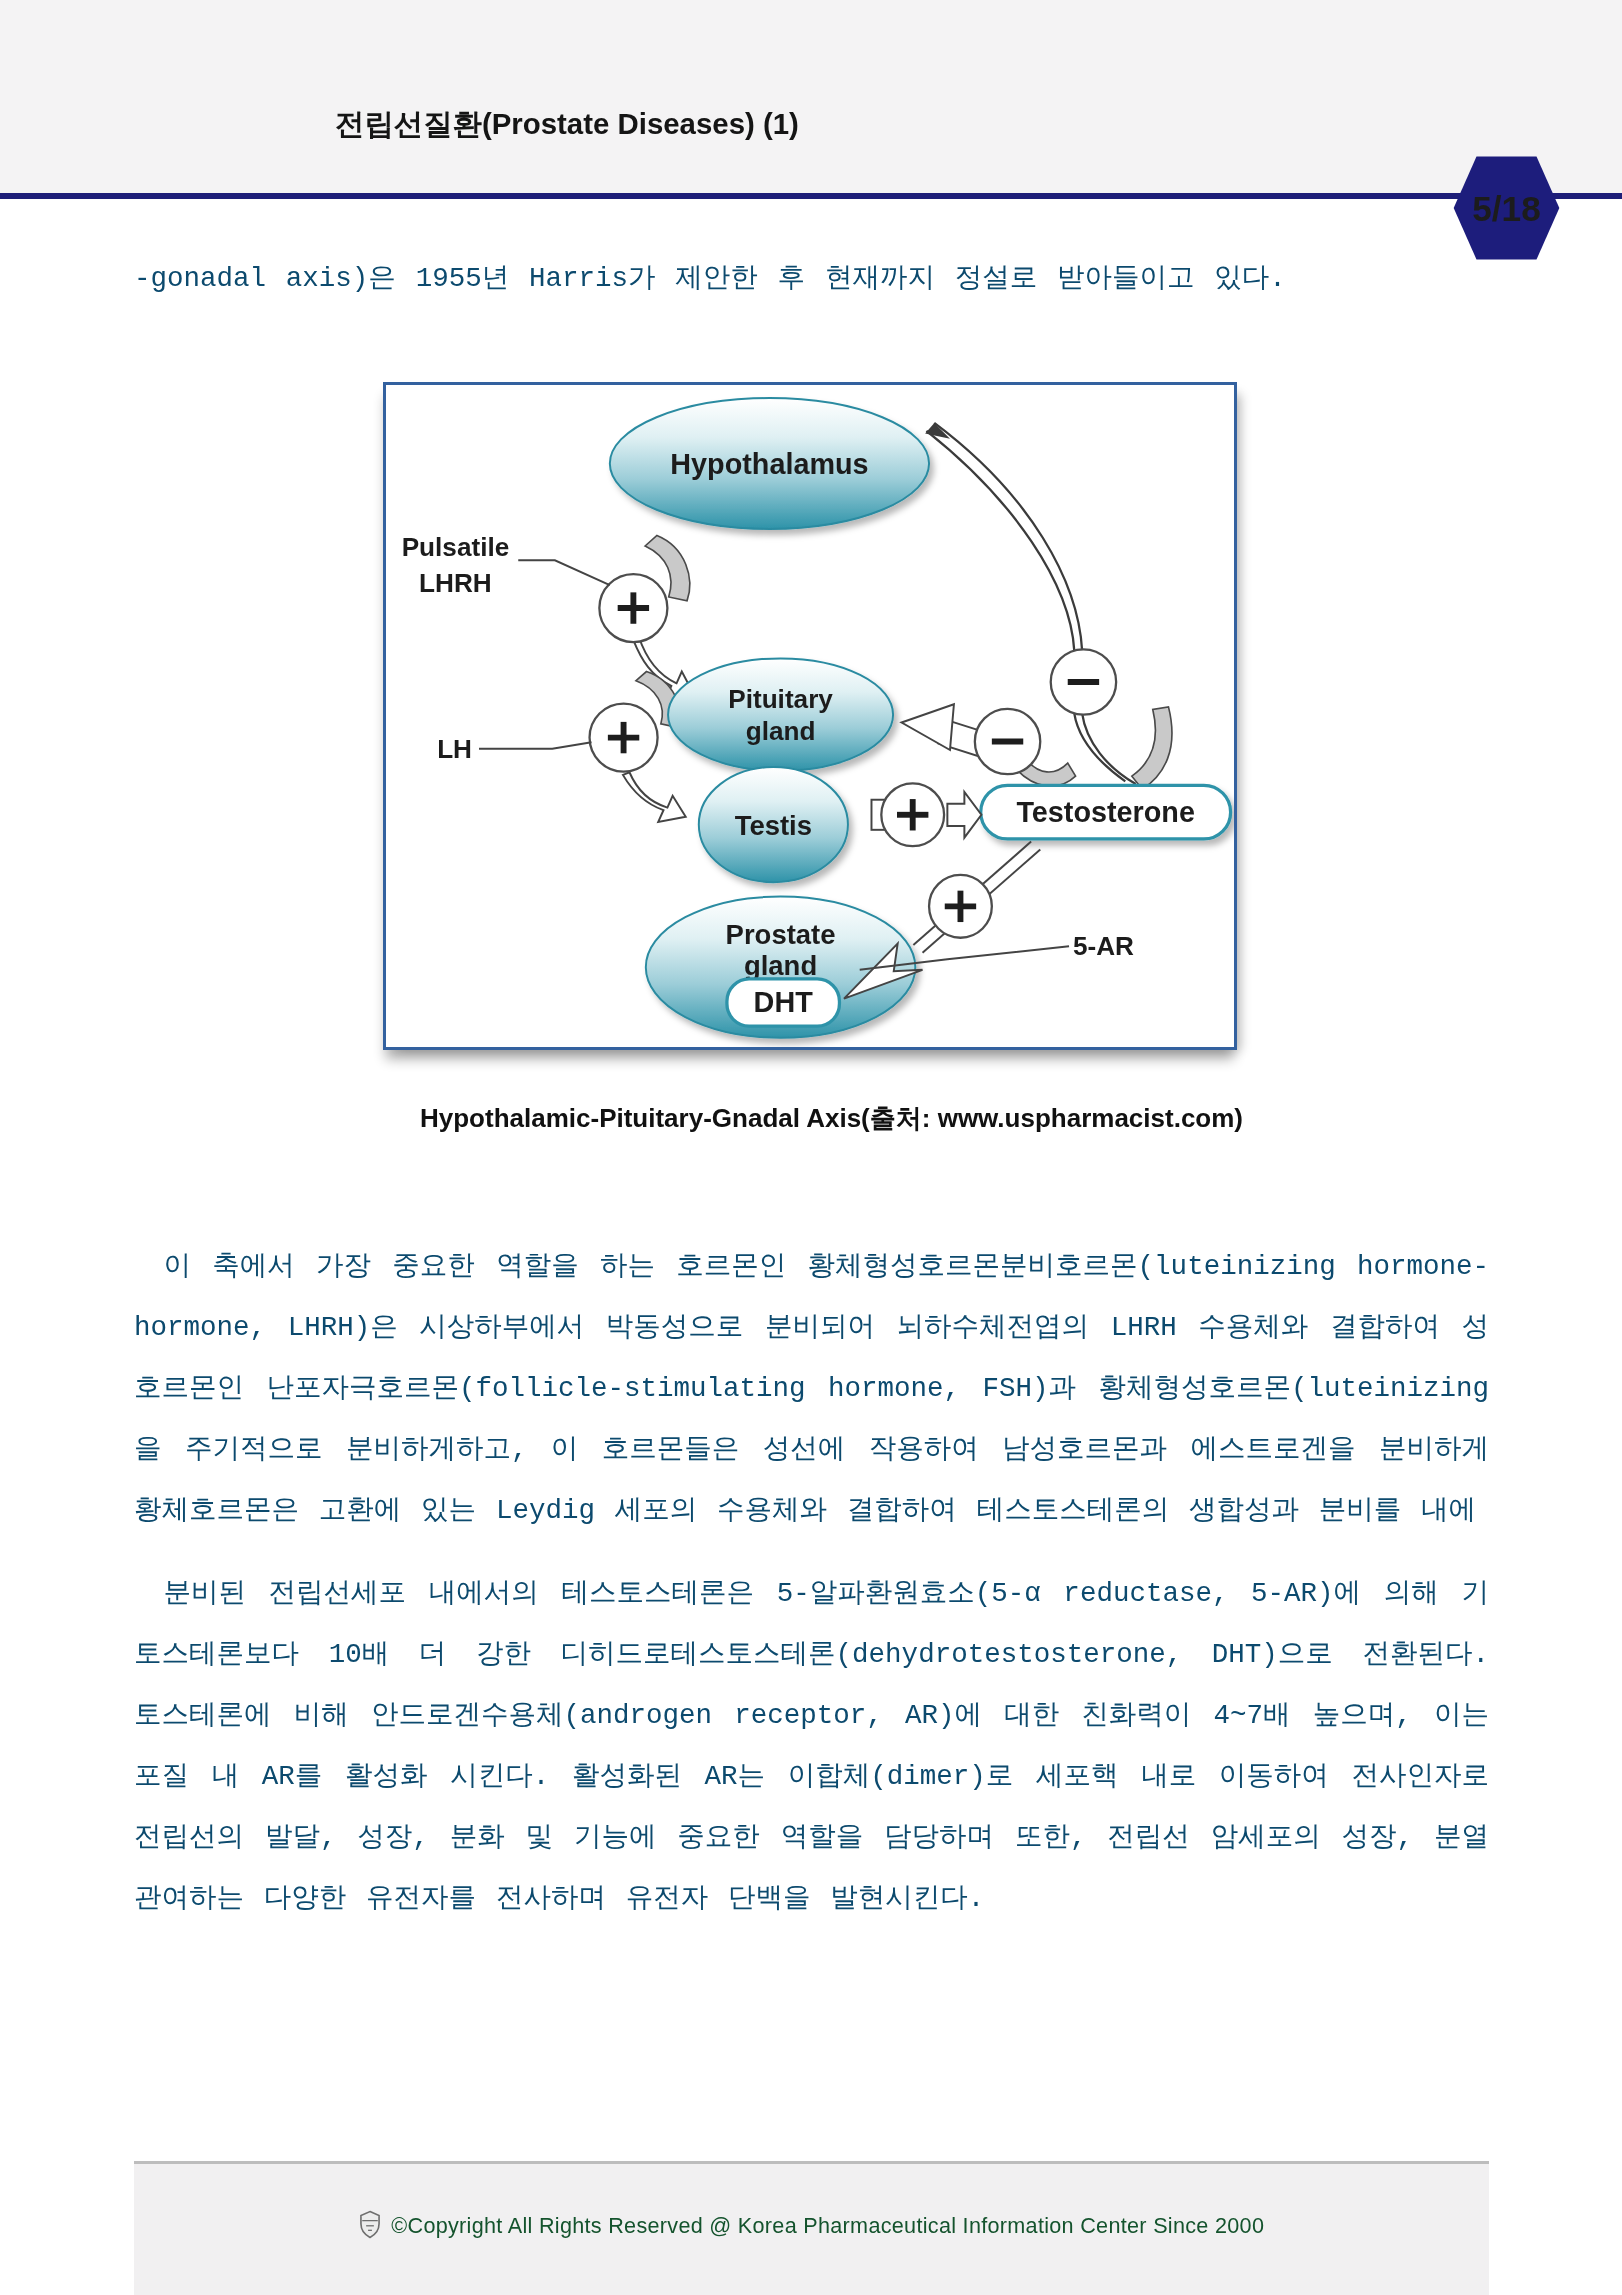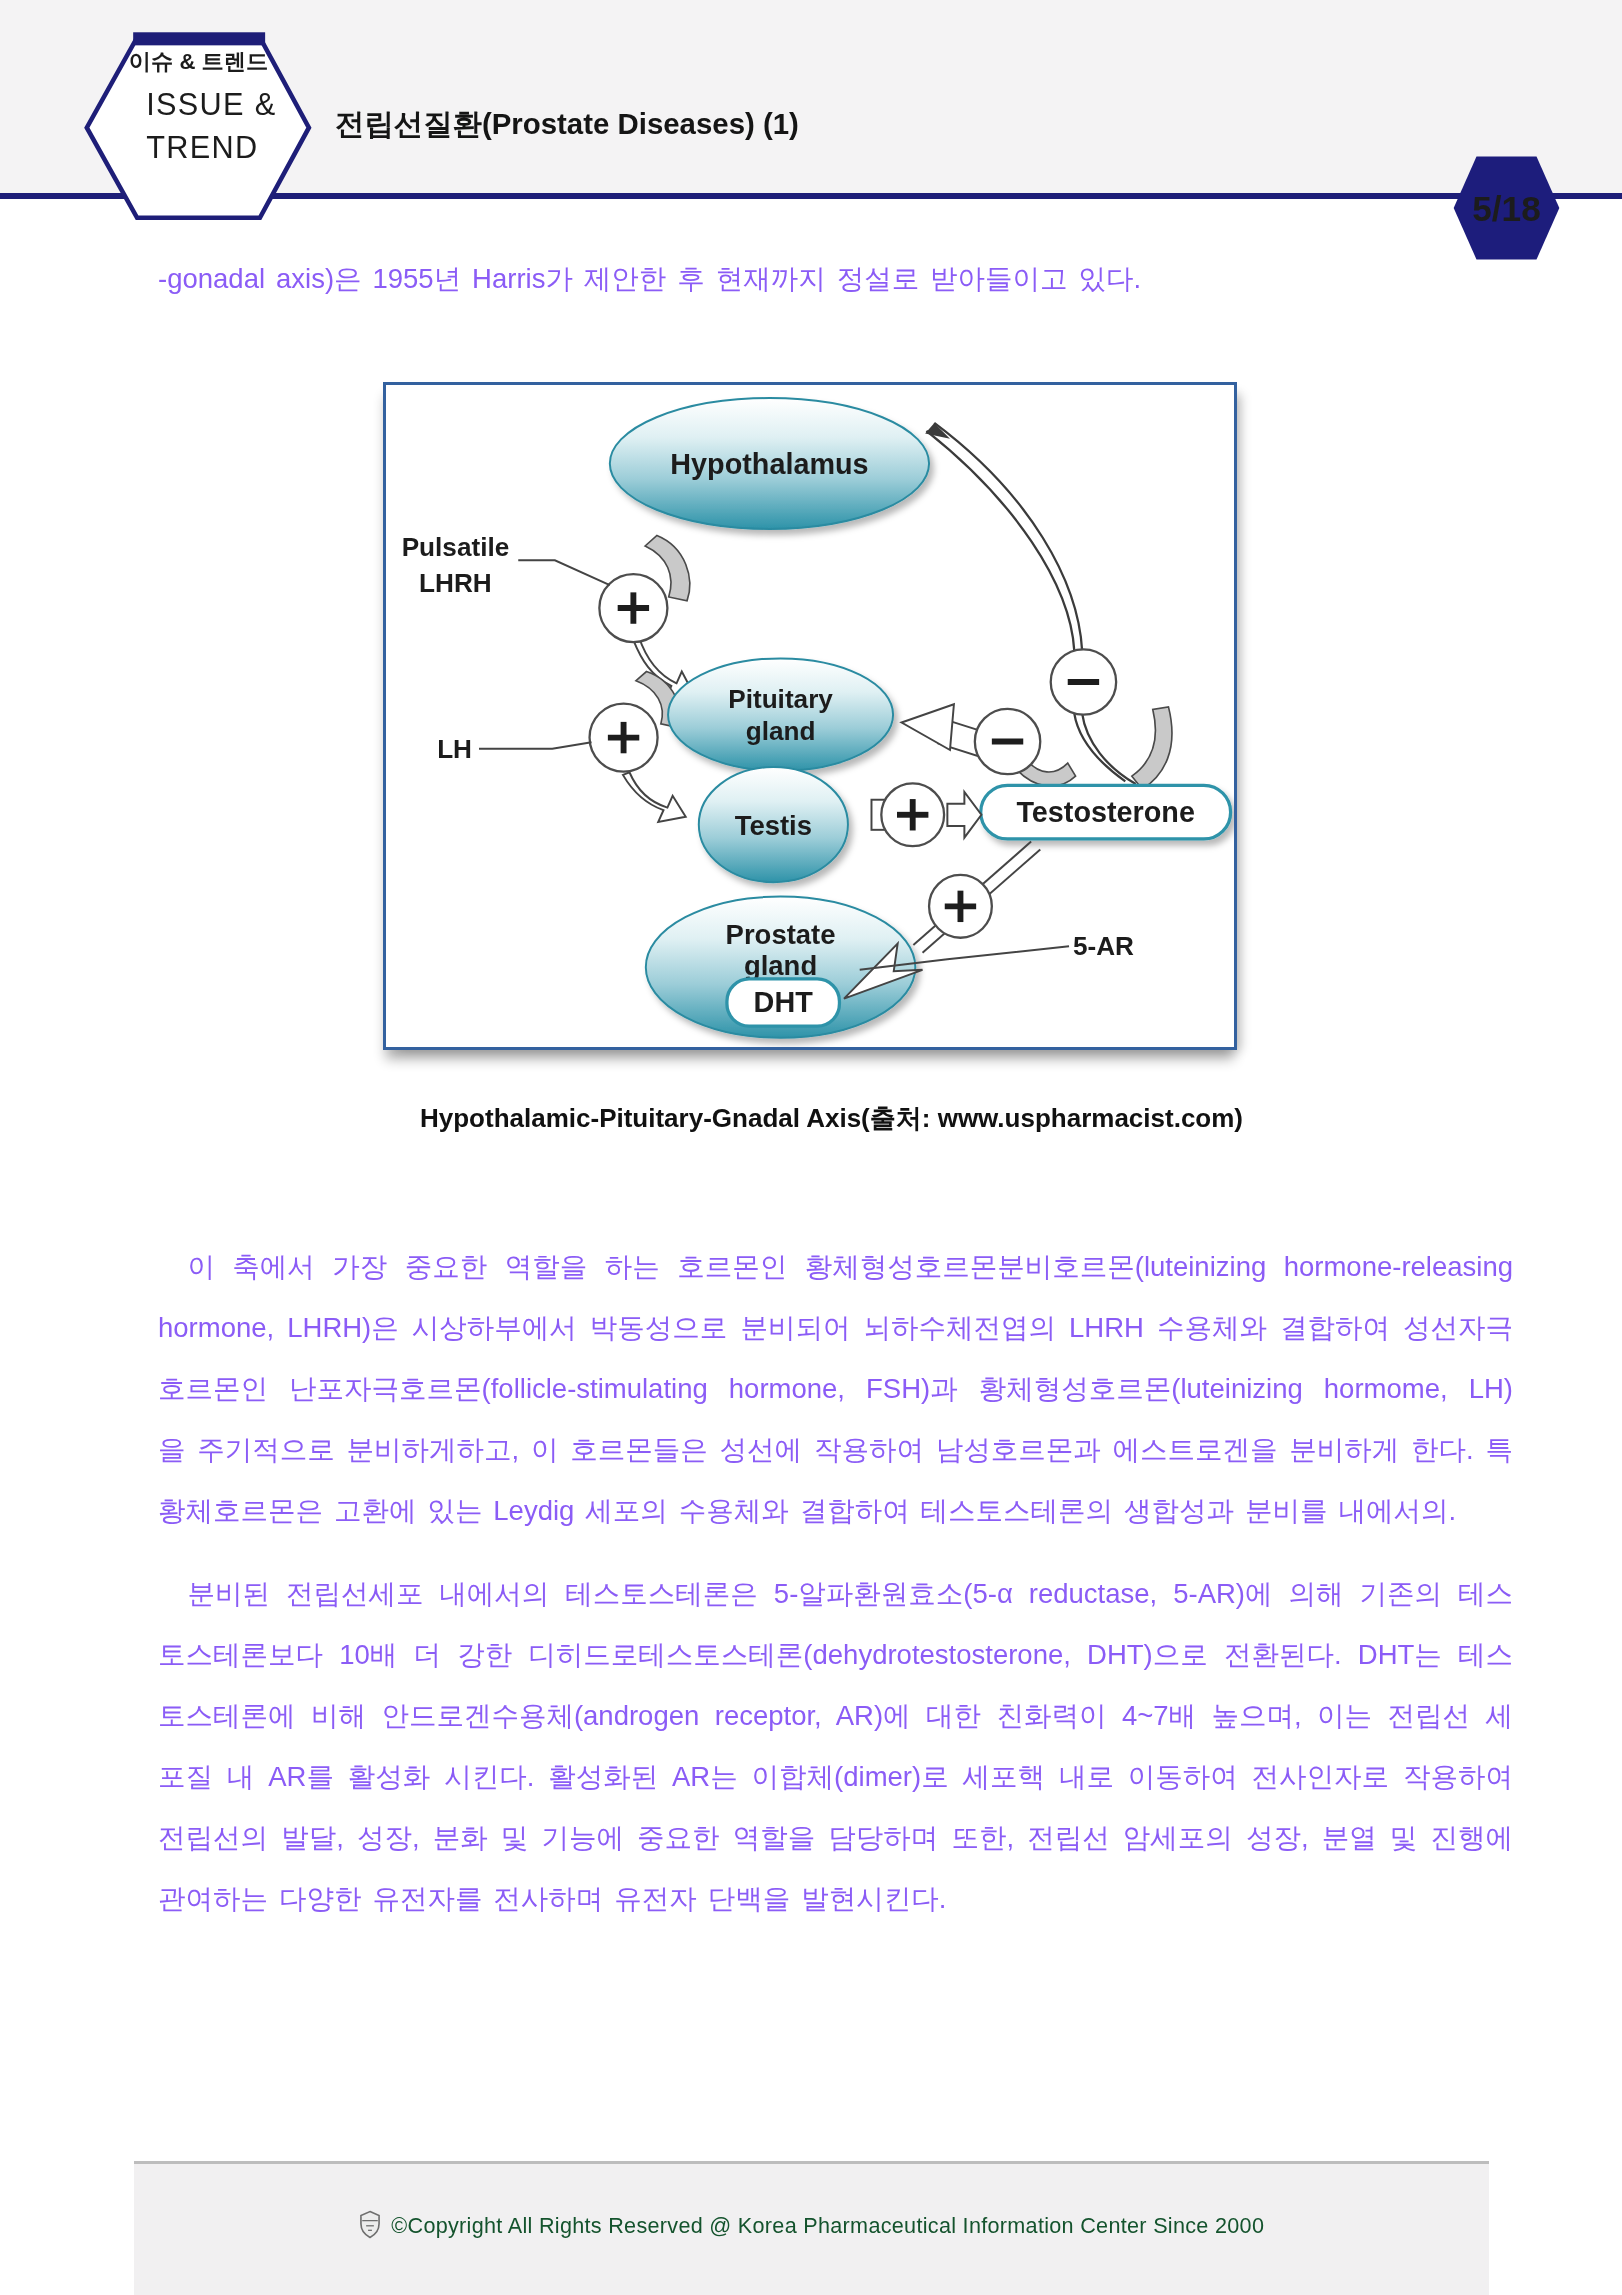--- a/index.html
+++ b/index.html
@@ -6,22 +6,22 @@
   .page{position:relative;width:1623px;height:2295px;background:#ffffff;overflow:hidden;
         font-family:"Liberation Sans",sans-serif;}
   
   .header-bg{position:absolute;left:0;top:0;width:1623px;height:193px;background:#f4f3f4;}
   .header-line{position:absolute;left:0;top:193px;width:1623px;height:5.9px;background:#1e1e78;}
   .logo-hex{position:absolute;left:77px;top:28px;}
   .page-badge{position:absolute;left:1445px;top:148px;}
   .doc-title{position:absolute;left:335px;top:105px;font-size:29.4px;font-weight:600;color:#151515;
              letter-spacing:0px;}
   
-  .bodyblock{position:absolute;left:134px;width:1355px;font-family:Liberation Sans, sans-serif;
-             font-size:27.5px;color:#8b5cf6;margin-left:24px;}
+  .bodyblock{position:absolute;left:134px;width:1355px;font-family:Liberation Mono, monospace;
+             font-size:27.5px;color:#0c4a6e;}
   .bodyblock .ln{height:61px;line-height:61px;overflow:hidden;word-spacing:3.3px;}
   .jline{text-align:justify;text-align-last:justify;}
   .lline{text-align-last:left;}
   .ind{text-indent:29.4px;}
   
   .figure-frame{position:absolute;left:383px;top:382px;width:848px;height:662px;background:#fff;
                 border:3.3px solid #33619f;
                 box-shadow:0 11.8px 11.8px -2.6px rgba(0,0,0,0.32), 10.5px 6.5px 10.5px -5.2px rgba(0,0,0,0.18);text-align:right;}
   .figure-caption{position:absolute;left:0;top:1101px;width:1623px;text-align:center;
                   font-size:26px;font-weight:bold;color:#111;padding-left:20px;}
@@ -33,29 +33,20 @@
   .footer-text{font-size:21.6px;color:#14532d;letter-spacing:0.3px;}
 </style>
 </head>
 <body>
 
 <div class="page">
 
   <div class="header-bg"></div>
   <div class="header-line"></div>
 
-  <div class="logo-hex">
-    <svg width="243" height="198" viewBox="0 0 372 302">
-      <polygon points="92,14 280,14 355,152 280,290 92,290 15,152" fill="#ffffff" stroke="#1e1e78" stroke-width="7"></polygon>
-      <rect x="86" y="6" width="202" height="20" fill="#1e1e78"></rect>
-      <text x="186" y="62" text-anchor="middle" font-size="34" font-weight="600" fill="#a9a9b3">이슈 &amp; 트렌드</text>
-      <text x="106" y="132" font-size="47" font-weight="500" fill="#3c3c91" letter-spacing="2">ISSUE &amp;</text>
-      <text x="106" y="198" font-size="47" font-weight="500" fill="#3c3c91" letter-spacing="2">TREND</text>
-    </svg>
-  </div>
 
   <div class="doc-title">전립선질환(Prostate Diseases) (1)</div>
 
   <div class="page-badge">
     <svg width="123" height="120" viewBox="0 0 188 184">
       <polygon points="13,92 48,13 140,13 175,92 140,171 48,171" fill="#1d1d7c"></polygon>
       <text x="94" y="112" text-anchor="middle" font-size="54" font-weight="bold" fill="#9fd2e9">5/18</text>
     </svg>
   </div>
 

